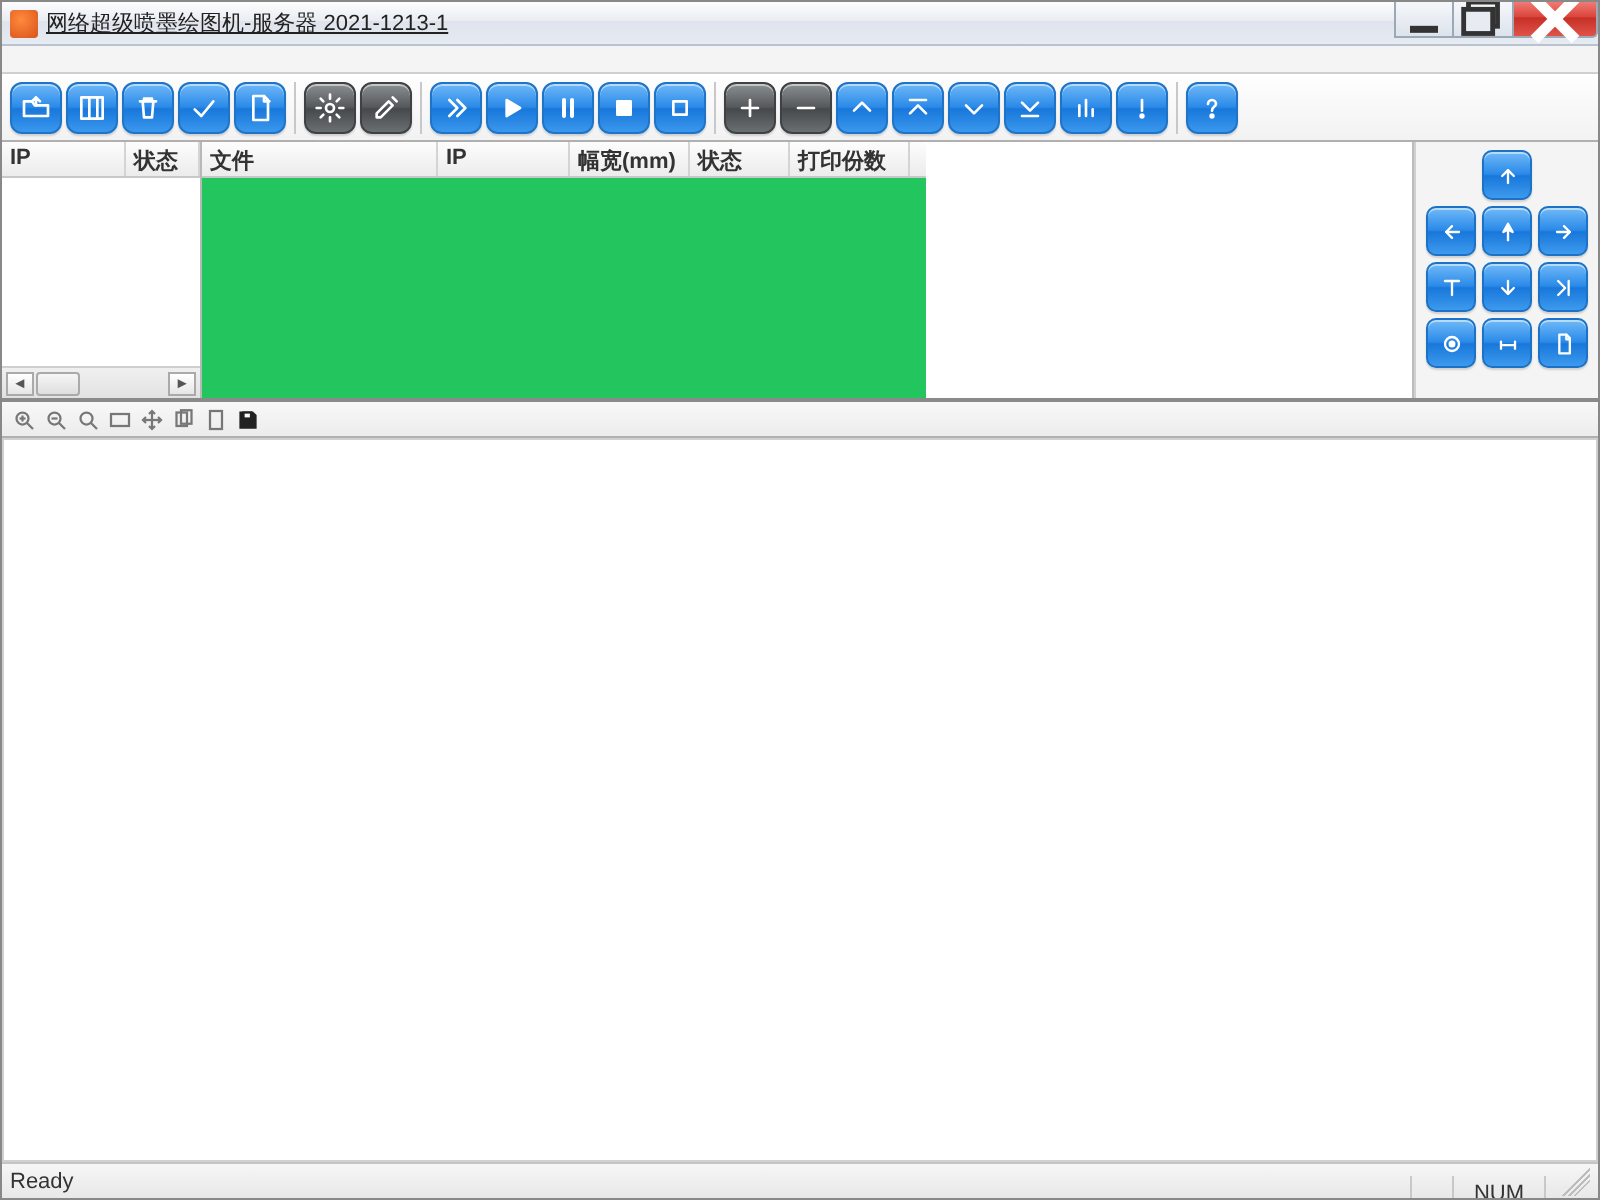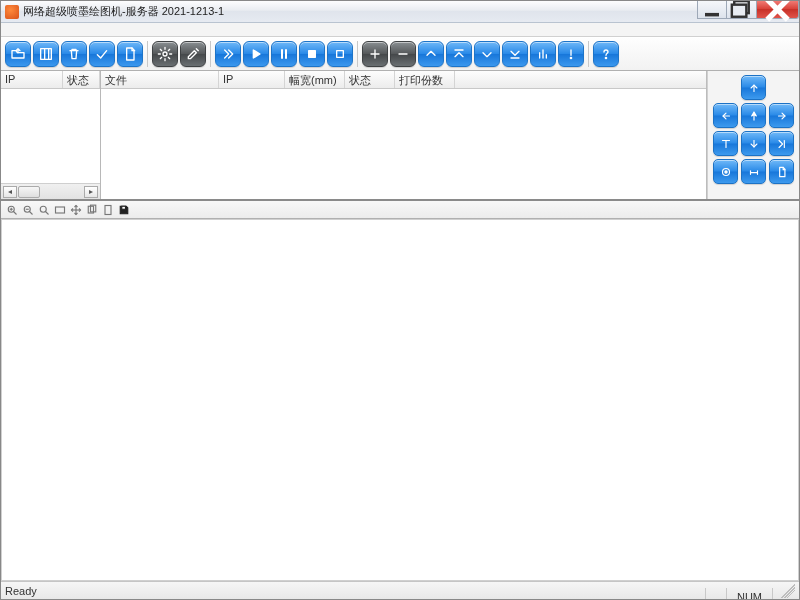--- a/index.html
+++ b/index.html
@@ -22,21 +22,21 @@
     display: flex;
     align-items: center;
     padding: 0 4px;
     position: relative;
   }
   .titlebar .win-icon {
     width: 14px; height: 14px; margin-right: 4px;
     background: radial-gradient(circle at 40% 35%, #ff8a3c, #d9521a);
     border-radius: 2px;
   }
-  .titlebar .title { color: #222; font-size: 11px; }
+  .titlebar .title { color: #222; font-size: 11px; text-decoration: underline; }
   .winbtns { position: absolute; right: 0; top: 0; display: flex; }
   .winbtn {
     width: 30px; height: 18px;
     border: 1px solid #9da8b7; border-top: none;
     background: linear-gradient(#f5f7fa,#dde3ec);
     display: flex; align-items: center; justify-content: center;
     font-size: 10px; color: #333;
   }
   .winbtn.max { border-left: none; }
   .winbtn.close {
@@ -79,20 +79,21 @@
     border-color: #3f4244;
   }
   .sep {
     width: 1px; height: 26px; background: #c8c8c8; margin: 0 2px;
   }
   
   .upper {
     display: flex;
     height: 130px;
     border-bottom: 2px solid #8a8a8a;
+    font-weight: bold;
   }
   .left-panel {
     width: 100px;
     border-right: 1px solid #b8b8b8;
     display: flex; flex-direction: column;
     background: #fff;
   }
   .left-header, .mid-header {
     display: flex;
     height: 18px;
@@ -112,21 +113,21 @@
     background: linear-gradient(#f0f0f0,#e2e2e2);
     border-top: 1px solid #cfcfcf;
     display: flex; align-items: center; padding: 0 2px; gap:1px;
   }
   .sbtn { width: 14px; height: 12px; border: 1px solid #aaa; background: linear-gradient(#fff,#e6e6e6); font-size:8px; display:flex;align-items:center;justify-content:center;color:#555; }
   .sthumb { width: 22px; height: 12px; background: linear-gradient(#f6f6f6,#dedede); border:1px solid #aaa; border-radius:2px; }
   .mid-panel {
     flex: 1;
     background: #22c55e;
     border-right: 1px solid #bcbcbc;
-    display: flex; flex-direction: column;
+    display: flex; flex-direction: row;
   }
   .mid-body { flex: 1; background: #fff; }
   
   .right-pad {
     width: 92px;
     background: #f4f4f4;
     border-left: 1px solid #d0d0d0;
     display: flex; align-items: flex-start; justify-content: center;
     padding: 4px 0;
   }

